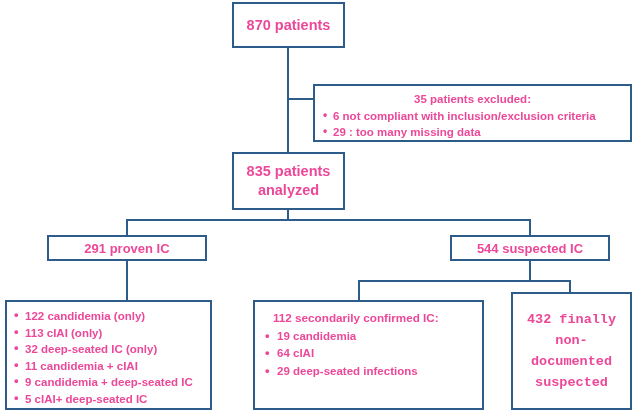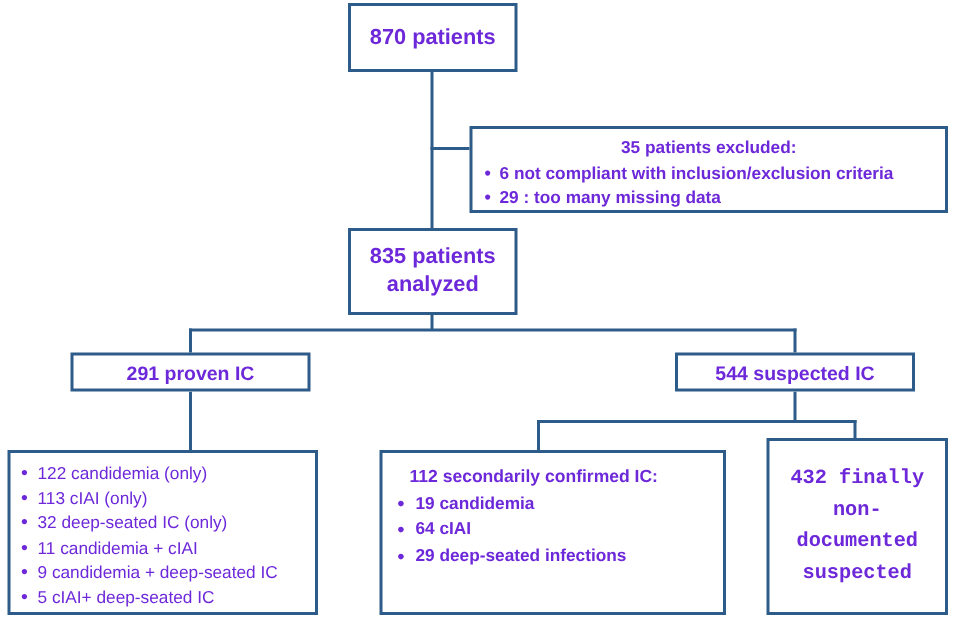--- a/index.html
+++ b/index.html
@@ -13,21 +13,21 @@
     height: 416px;
     background: #ffffff;
     font-family: "Liberation Sans", sans-serif;
     overflow: hidden;
   }
   .box {
     position: absolute;
     box-sizing: border-box;
     background: #ffffff;
     border: 2px solid #2E5C8A;
-    color: #6d28d9;
+    color: #ec4899;
     font-weight: bold;
     z-index: 2;
   }
   .box.center {
     display: flex;
     flex-direction: column;
     align-items: center;
     justify-content: center;
     text-align: center;
   }
@@ -86,21 +86,21 @@
     font-size: 13px;
   }
   
   #box-proven-detail {
     left: 5px; top: 300px; width: 207px; height: 110px;
     padding: 6px 4px 4px 6px;
     font-size: 11.5px; line-height: 16.6px;
   }
   #box-proven-detail ul { margin: 0; padding: 0; list-style: none; }
   #box-proven-detail li {
-    position: relative; padding-left: 12px; font-weight: normal; white-space: nowrap;
+    position: relative; padding-left: 12px; font-weight: bold; white-space: nowrap;
   }
   #box-proven-detail li:before {
     content: "\2022"; position: absolute; left: 1px; top: -1px; font-size: 13px;
   }
   #box-confirmed {
     left: 253px; top: 300px; width: 231px; height: 110px;
     padding: 7px 4px 4px 8px;
     font-size: 11.5px; line-height: 17.5px;
   }
   #box-confirmed .hdr {

